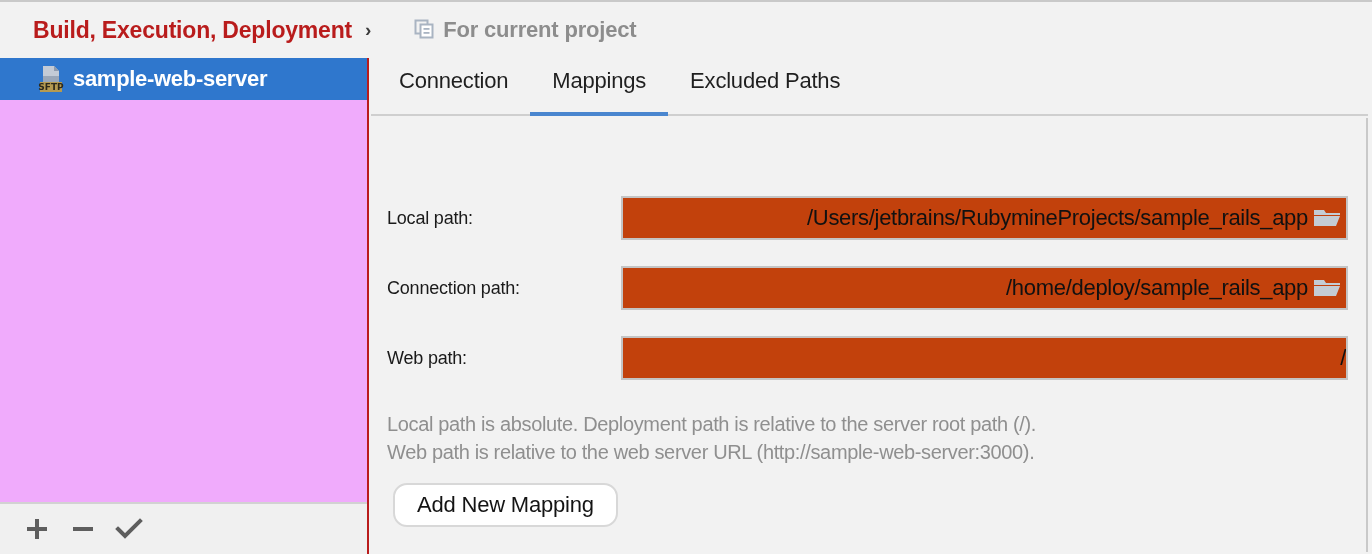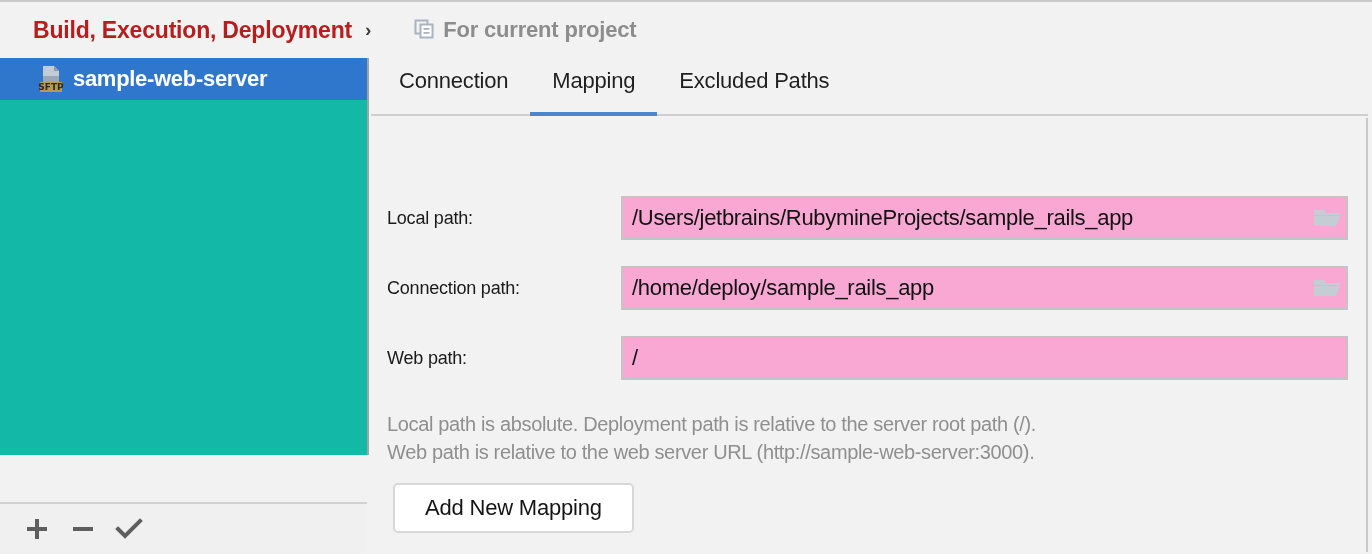--- a/index.html
+++ b/index.html
@@ -66,24 +66,24 @@
     margin-left: 9px;
     letter-spacing: -0.2px;
   }
   .copy-icon { display: block; }
 
   
   .sidebar {
     position: absolute;
     left: 0; top: 58px;
     width: 369px;
-    height: 397px;
-    background: #14b8a6;
-    box-sizing: border-box;
-    border-right: 2px solid #a3a3a3;
+    height: 496px;
+    background: #f0abfc;
+    box-sizing: border-box;
+    border-right: 2px solid #b91c1c;
   }
   .server-item {
     position: absolute;
     left: 0; top: 0;
     width: 367px;
     height: 42px;
     background: #2f77cd;
     display: flex;
     align-items: center;
     padding-left: 38px;
@@ -184,26 +184,27 @@
     letter-spacing: -0.2px;
     white-space: nowrap;
     position: absolute;
     left: 16px;
   }
   .field-input {
     position: absolute;
     left: 250px;
     width: 727px;
     height: 44px;
-    background: #f9a8d4;
+    background: #c2410c;
     border: 2px solid #c4c4c4;
     box-sizing: border-box;
     display: flex;
     align-items: center;
     overflow: hidden;
+    text-align: right;
   }
   .field-value {
     font-size: 22px;
     color: #111111;
     padding-left: 9px;
     white-space: nowrap;
     letter-spacing: -0.3px;
     flex: 1 1 auto;
     overflow: hidden;
   }
@@ -225,25 +226,25 @@
     color: #8f8f8f;
     letter-spacing: -0.35px;
     white-space: nowrap;
   }
 
   
   .add-btn {
     position: absolute;
     left: 22px;
     top: 365px;
-    height: 50px;
-    padding: 0 30px;
+    height: 44px;
+    padding: 0 22px;
     background: #ffffff;
     border: 2px solid #d8d8d8;
-    border-radius: 5px;
+    border-radius: 14px;
     font-family: "Liberation Sans", sans-serif;
     font-size: 22px;
     color: #141414;
     letter-spacing: -0.2px;
     cursor: default;
     display: flex;
     align-items: center;
   }
 </style>
 </head>
@@ -302,21 +303,21 @@
           <path d="M3 13 L10 20 L25 5" fill="none" stroke="#5e5e5e" stroke-width="4" stroke-linecap="square"></path>
         </svg>
       </span>
     </div>
   </div>
 
   <div class="content">
 
     <div class="tabbar">
       <div class="tab">Connection</div>
-      <div class="tab active">Mapping</div>
+      <div class="tab active">Mappings</div>
       <div class="tab">Excluded Paths</div>
     </div>
 
     <div class="form-panel">
 
       <div class="field-row" style="top:77px;">
         <span class="field-label">Local path:</span>
         <div class="field-input">
           <span class="field-value">/Users/jetbrains/RubymineProjects/sample_rails_app</span>
           <span class="folder-btn">

